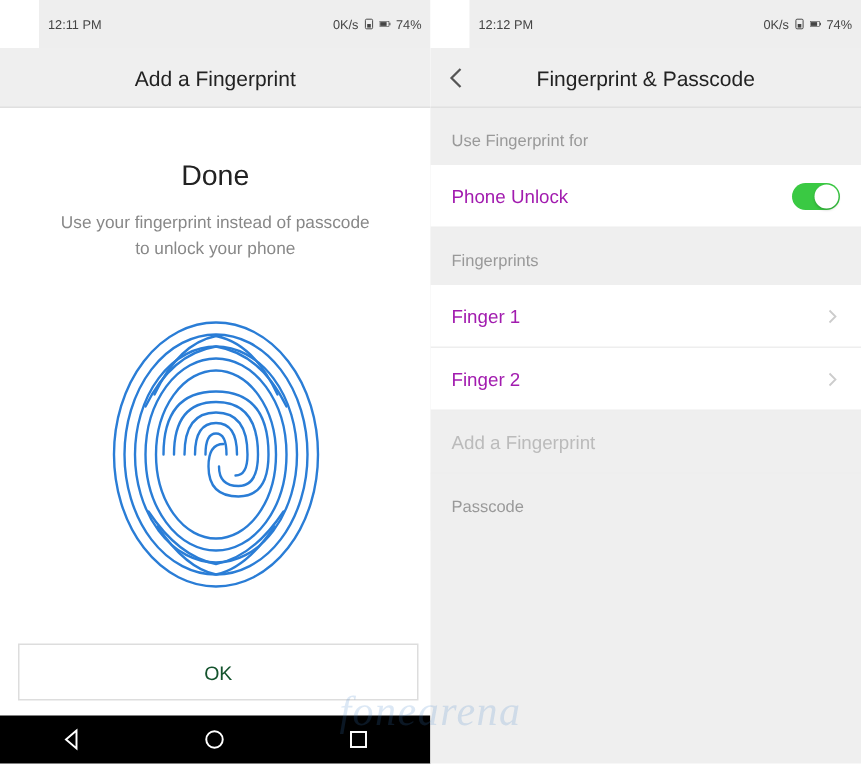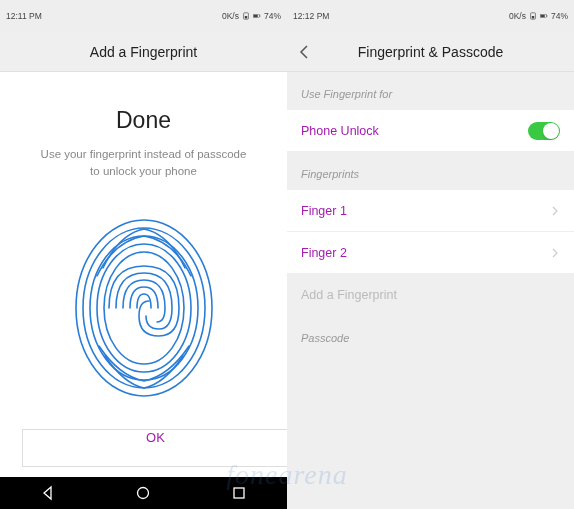--- a/index.html
+++ b/index.html
@@ -1,33 +1,33 @@
 <!DOCTYPE html>
 <html><head>
 <meta charset="utf-8">
 <style>
 * { margin: 0; padding: 0; box-sizing: border-box; }
 body { font-family: -apple-system, "Helvetica Neue", Arial, sans-serif; background: #fff; width: 574px; height: 509px; overflow: hidden; position: relative; }
 .phones { display: flex; width: 574px; height: 509px; }
 .phone { width: 287px; height: 509px; display: flex; flex-direction: column; background: #fff; }
-.statusbar { height: 18px; background: #eee; display: flex; align-items: center; font-size: 8.5px; color: #444; padding: 16px 6px; justify-content: space-between; }
+.statusbar { height: 18px; background: #eee; display: flex; align-items: center; font-size: 8.5px; color: #444; padding: 16px 6px; justify-content: space-between; margin-left: 26px; }
 .statusbar .right { display: flex; align-items: center; gap: 3px; text-align: center; }
 .sb-icon { width: 8px; height: 8px; }
 .header { height: 40px; background: #efefef; display: flex; align-items: center; justify-content: center; position: relative; border-bottom: 1px solid #e0e0e0; }
 .header-title { font-size: 14px; color: #222; font-weight: 500; }
 .back-btn { position: absolute; left: 10px; top: 12px; width: 16px; height: 16px; }
 .content { flex: 1; overflow: hidden; background: #fff; }
 .done-wrap { text-align: center; padding-top: 35px; }
-.done-title { font-size: 23px; color: #222; font-weight: 400; }
+.done-title { font-size: 19px; color: #222; font-weight: 400; }
 .done-sub { font-size: 11.5px; color: #888; margin-top: 12px; line-height: 1.5; padding: 0 40px; }
 .fingerprint-svg { margin: 35px auto 0; display: block; }
-.ok-btn { position: absolute; bottom: 42px; left: 22px; width: 267px; height: 38px; background: #fff; border: 1px solid #ddd; display: flex; align-items: flex-start; justify-content: center; font-size: 13px; color: #a21caf; }
+.ok-btn { position: absolute; bottom: 42px; left: 12px; width: 267px; height: 38px; background: #fff; border: 1px solid #ddd; display: flex; align-items: center; justify-content: center; font-size: 13px; color: #14532d; }
 .navbar { position: absolute; bottom: 0; left: 0; width: 287px; height: 32px; background: #000; display: flex; align-items: center; justify-content: space-around; }
 .nav-icon { width: 16px; height: 16px; }
-.section-label { font-size: 11px; color: #999; padding: 16px 14px 10px; background: #efefef; font-style: italic; }
+.section-label { font-size: 11px; color: #999; padding: 16px 14px 10px; background: #efefef; }
 .list { background: #fff; }
 .list-row { height: 42px; display: flex; align-items: center; padding: 0 14px; border-bottom: 1px solid #eee; font-size: 12.5px; color: #a21caf; position: relative; }
 .list-row.disabled { color: #bbb; background: #efefef; }
 .chevron { position: absolute; right: 14px; width: 10px; height: 10px; }
 .toggle { position: absolute; right: 14px; width: 32px; height: 18px; background: #3ac943; border-radius: 9px; }
 .toggle::after { content: ""; position: absolute; right: 1px; top: 1px; width: 16px; height: 16px; background: #fff; border-radius: 50%; box-shadow: 0 1px 2px rgba(0,0,0,0.2); }
 .content2 { flex: 1; background: #efefef; overflow: hidden; }
 .phone { position: relative; }
 .watermark { position: absolute; left: 50%; bottom: 18px; transform: translateX(-50%); font-size: 28px; color: rgba(60,130,200,0.18); font-style: italic; font-weight: 300; letter-spacing: 1px; pointer-events: none; font-family: Georgia, serif; z-index: 100; }
 </style>

